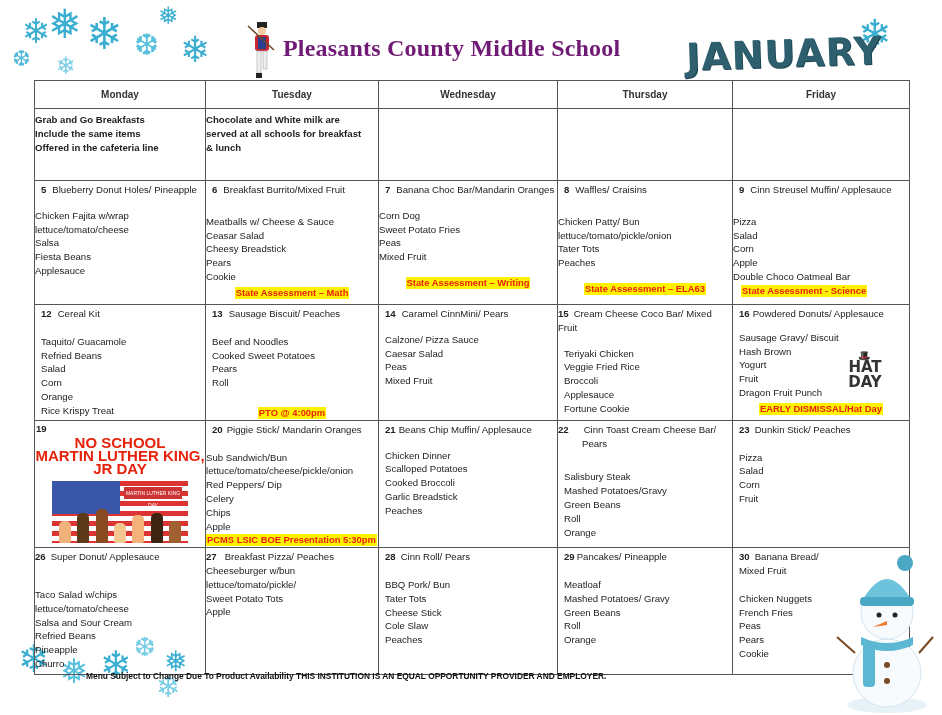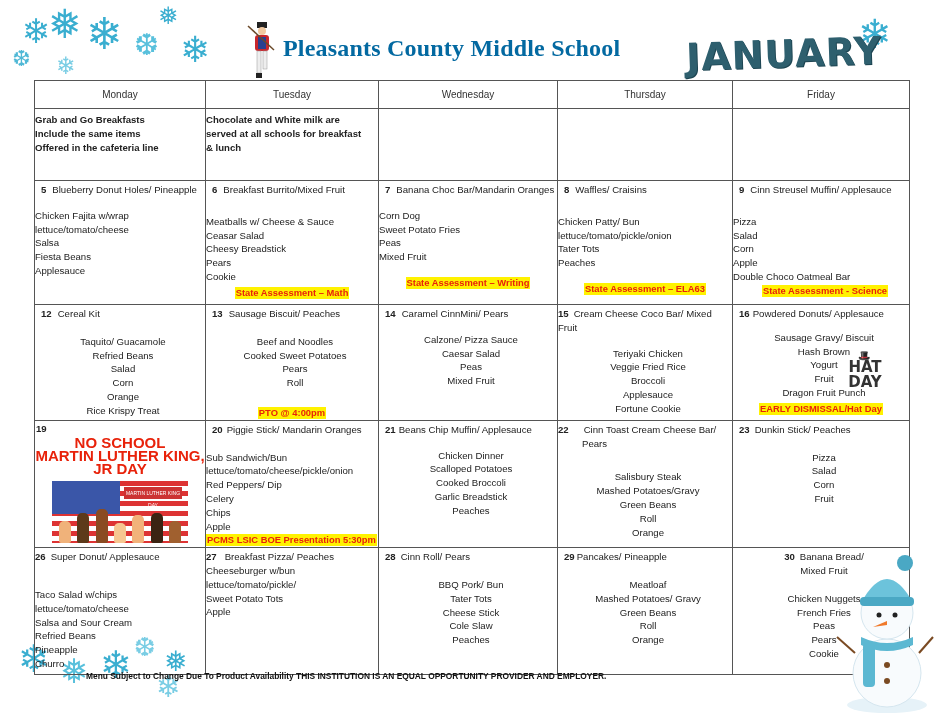--- a/index.html
+++ b/index.html
@@ -1,29 +1,29 @@
 <!DOCTYPE html>
 <html><head>
 <meta charset="utf-8">
 <style>
   html, body { margin:0; padding:0; }
   body { width:942px; height:715px; background:#fff; position:relative; overflow:hidden; font-family:"Liberation Sans", sans-serif; color:#222; }
   .snow { position:absolute; color:#3aaed0; font-family:"DejaVu Sans", sans-serif; line-height:1; }
-  .title { position:absolute; left:283px; top:35px; font-family:"Liberation Serif", serif; font-weight:bold; font-size:24px; color:#0369a1; letter-spacing:0.2px; white-space:nowrap; }
+  .title { position:absolute; left:283px; top:35px; font-family:"Liberation Serif", serif; font-weight:bold; font-size:24px; color:#701a75; letter-spacing:0.2px; white-space:nowrap; }
   .mascot { position:absolute; left:244px; top:20px; width:36px; height:62px; }
   .month { position:absolute; left:686px; top:32px; font-family:"DejaVu Sans", sans-serif; font-weight:bold; font-size:38px; color:#2e5f6e; letter-spacing:1px; transform:rotate(-2deg); text-shadow:1px 1px 0 #1d4552; }
   table.cal { position:absolute; left:34px; top:80px; border-collapse:collapse; table-layout:fixed; width:875px; }
   table.cal td, table.cal th { border:1px solid #555; vertical-align:top; padding:0; font-size:9.6px; line-height:13.8px; }
-  table.cal th { font-weight:normal; height:27px; vertical-align:middle; text-align:center; font-size:10px; color:#333; }
+  table.cal th { font-weight:bold; height:27px; vertical-align:middle; text-align:center; font-size:10px; color:#333; }
   .note { text-align:left; font-weight:bold; font-size:9.2px; padding-top:4px !important; line-height:14px; }
   .hdr { padding:2px 0 0 6px; white-space:nowrap; overflow:hidden; }
   .hdr b { font-weight:bold; margin-right:6px; }
   .items { margin-top:12px; }
   .items div { white-space:nowrap; }
-  .ind { padding-left:6px;text-align:center; }
+  .ind { padding-left:6px; }
   .hl { display:inline-block; background:#fff200; color:#e8220a; font-weight:bold; font-size:9.4px; line-height:12px; padding:0 1px; }
   .evt { text-align:center; margin-top:2px; }
   .red { color:#e8220a; font-weight:bold; text-align:center; font-size:15px; line-height:13px; }
   .footer { position:absolute; left:86px; top:671px; font-size:8.4px; font-weight:bold; color:#111; white-space:nowrap; }
   .flag { margin:6px auto 0; width:136px; height:62px; position:relative; background:repeating-linear-gradient(#d33 0 5px,#fff 5px 10px); }
   .flag .canton { position:absolute; left:0; top:0; width:68px; height:33px; background:#3a56a8; }
   .flag .banner { position:absolute; right:6px; top:6px; width:58px; height:12px; background:#c33; color:#fff; font-size:5px; text-align:center; line-height:12px; }
   .flag .hands { position:absolute; left:4px; bottom:0; width:128px; height:36px; display:flex; align-items:flex-end; justify-content:space-around; }
   .flag .hands span { display:block; width:12px; border-radius:5px 5px 2px 2px; }
   .hatday { position:absolute; left:848px; top:352px; font-family:"DejaVu Sans", sans-serif; font-weight:bold; font-size:15px; line-height:15px; color:#333; text-align:center; }

